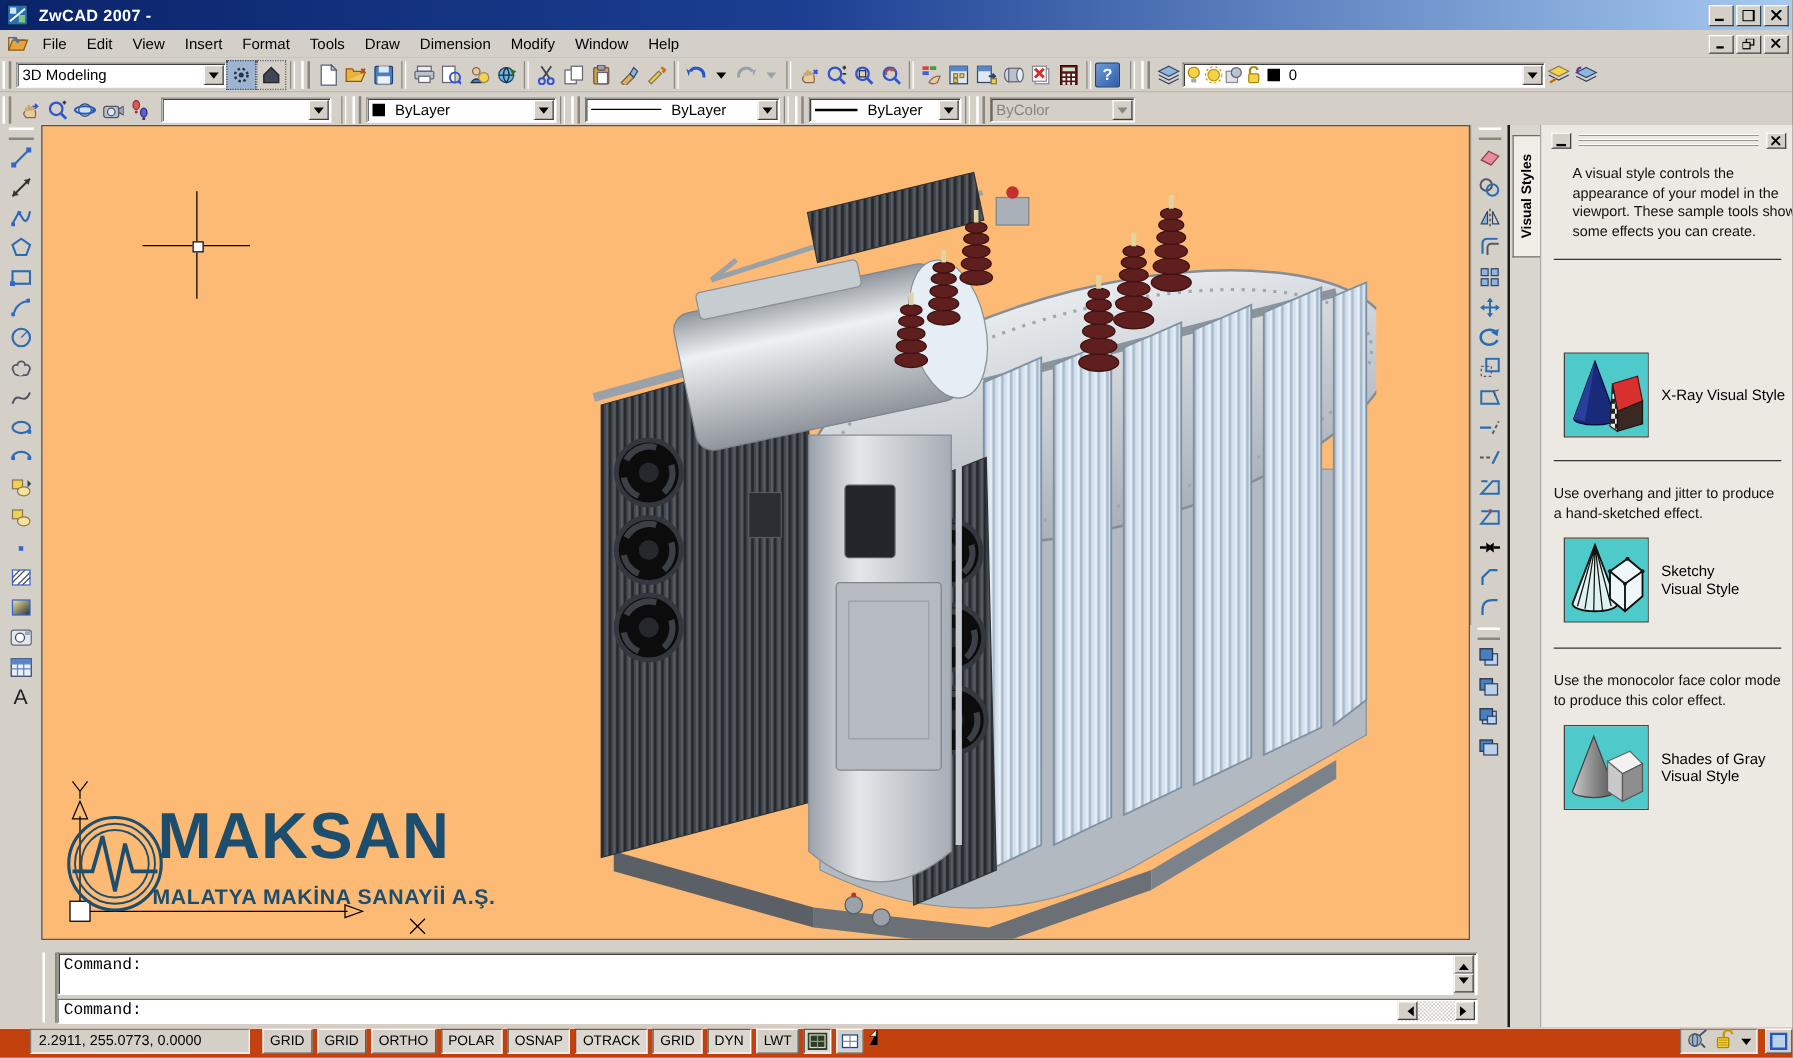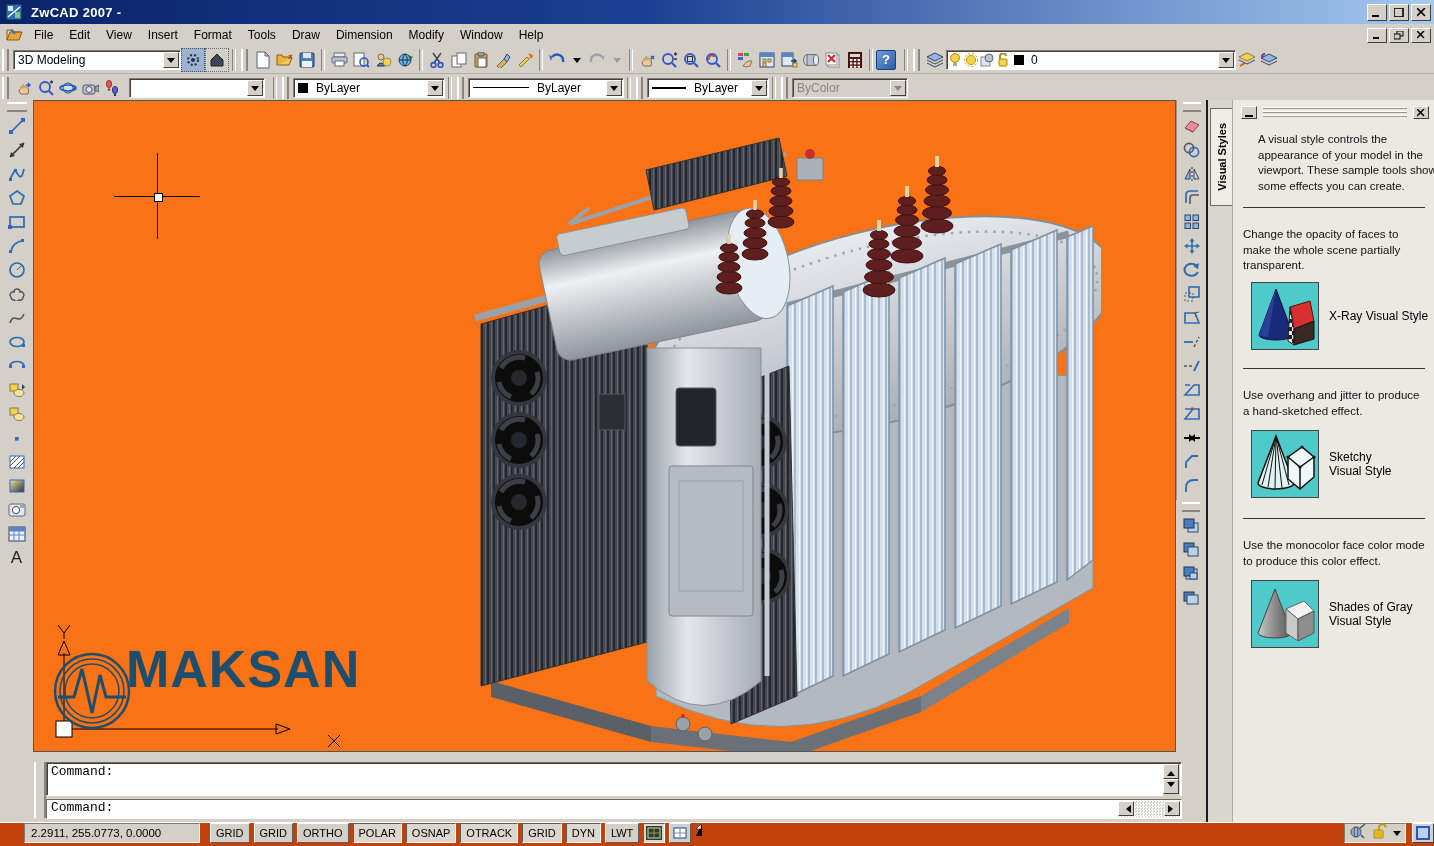--- a/index.html
+++ b/index.html
@@ -24,21 +24,21 @@
   .ddbtn{width:16px;height:16px;margin:1px;display:flex;align-items:center;justify-content:center;flex:none;}
   .tri-d{width:0;height:0;border:4px solid transparent;border-top:5px solid #000;margin-top:4px;}
   .tri-u{width:0;height:0;border:4px solid transparent;border-bottom:5px solid #000;margin-bottom:4px;}
   .tri-l{width:0;height:0;border:4px solid transparent;border-right:5px solid #000;margin-right:4px;}
   .tri-r{width:0;height:0;border:4px solid transparent;border-left:5px solid #000;margin-left:4px;}
   .helpbtn{width:18px;height:18px;background:linear-gradient(135deg,#6f9bd8,#2b5dab);color:#fff;font-weight:bold;font-size:13px;display:flex;align-items:center;justify-content:center;border:1px solid #1d3f79;border-radius:2px;}
   
   .vbar{position:absolute;display:flex;flex-direction:column;align-items:center;background:#d4d0c8;}
   .vbar .tb{margin:1px 0;}
   
-  .canvas{position:absolute;left:33px;top:100px;width:1143px;height:652px;background:#f97316;border:1px solid #555;box-sizing:border-box;}
+  .canvas{position:absolute;left:33px;top:100px;width:1143px;height:652px;background:#fdba74;border:1px solid #555;box-sizing:border-box;}
   
   .vspanel{position:absolute;left:1206px;top:100px;width:228px;height:722px;background:#d9d6ce;border-left:2px solid #1a1a1a;box-sizing:border-box;}
   .vs-inner{position:absolute;left:24px;top:0px;width:202px;height:722px;background:#ece9e2;border-left:1px solid #aaa;}
   .vs-tab{position:absolute;left:2px;top:8px;width:21px;height:96px;background:#f0ede6;border:1px solid #6d6a63;border-right:none;display:flex;align-items:center;justify-content:center;}
   .vs-tab span{writing-mode:vertical-rl;transform:rotate(180deg);font-size:11px;font-weight:bold;}
   .vs-min{position:absolute;left:8px;top:6px;width:16px;height:13px;display:flex;align-items:flex-end;justify-content:center;}
   .vs-close{position:absolute;right:6px;top:6px;width:16px;height:13px;display:flex;align-items:center;justify-content:center;}
   .vs-grip{position:absolute;left:30px;right:28px;top:7px;height:10px;background:repeating-linear-gradient(180deg,#fff 0 1px,#9a968e 1px 2px,#ece9e2 2px 4px);}
   .vs-text{font-size:11.5px;line-height:1.35;color:#111;}
   .vs-div{height:1px;background:#333;margin:0;}
@@ -811,20 +811,21 @@
     <text></text>
 
     
     <svg style="position:absolute;left:10px;top:532px;" width="110" height="110">
       <circle cx="48" cy="58" r="37" fill="none" stroke="#1d4e6e" stroke-width="2.5"></circle>
       <circle cx="48" cy="58" r="32" fill="none" stroke="#1d4e6e" stroke-width="1.5"></circle>
       <circle cx="48" cy="58" r="27" fill="none" stroke="#1d4e6e" stroke-width="1.5"></circle>
       <path d="M14 64 L30 64 L38 36 L48 80 L56 42 L62 64 L82 64" fill="none" stroke="#1d4e6e" stroke-width="3"></path>
     </svg>
     <div class="logo-word" style="left:92px;top:538px;">MAKSAN</div>
+    <div class="logo-sub" style="left:88px;top:607px;">MALATYA MAKİNA SANAYİİ A.Ş.</div>
   </div>
 
   <div class="vbar" style="left:1176px;top:100px;width:30px;height:470px;border-left:1px solid #9b978e;">
     <div class="gripH" style="width:18px;"></div>
     <span class="tb">
         <svg width="18" height="14">
           <path d="M2 9 L8 2 L16 6 L10 13 Z" fill="#e88aa0" stroke="#944"></path>
           <path d="M2 9 l8 4" stroke="#944"></path>
         </svg>
       </span>
@@ -966,21 +967,20 @@
       <span class="vs-close btn3d">
           <svg width="8" height="8">
             <path d="M0 0 L7 7 M7 0 L0 7" stroke="#000" stroke-width="1.5"></path>
           </svg>
         </span>
 
       <div class="vs-text" style="position:absolute;left:10px;top:32px;width:182px;margin-left:15px;">A visual style controls the appearance of your model in the viewport. These sample tools show some effects you can create.</div>
 
       <div class="vs-div" style="position:absolute;left:10px;top:107px;width:182px;"></div>
 
-      <div class="vs-text" style="position:absolute;left:10px;top:127px;width:186px;">Change the opacity of faces to make the whole scene partially transparent.</div>
       <div class="vs-item" style="position:absolute;left:18px;top:182px;">
         <span class="vs-thumb">
           <svg width="66" height="66">
               <rect width="66" height="66" fill="#4ecaca"></rect>
             <defs>
                 <pattern id="chk" width="8" height="8" patternUnits="userSpaceOnUse">
                   <rect width="8" height="8" fill="#e8e8e8"></rect>
                   <rect width="4" height="4" fill="#222"></rect>
                   <rect x="4" y="4" width="4" height="4" fill="#222"></rect>
                 </pattern>

